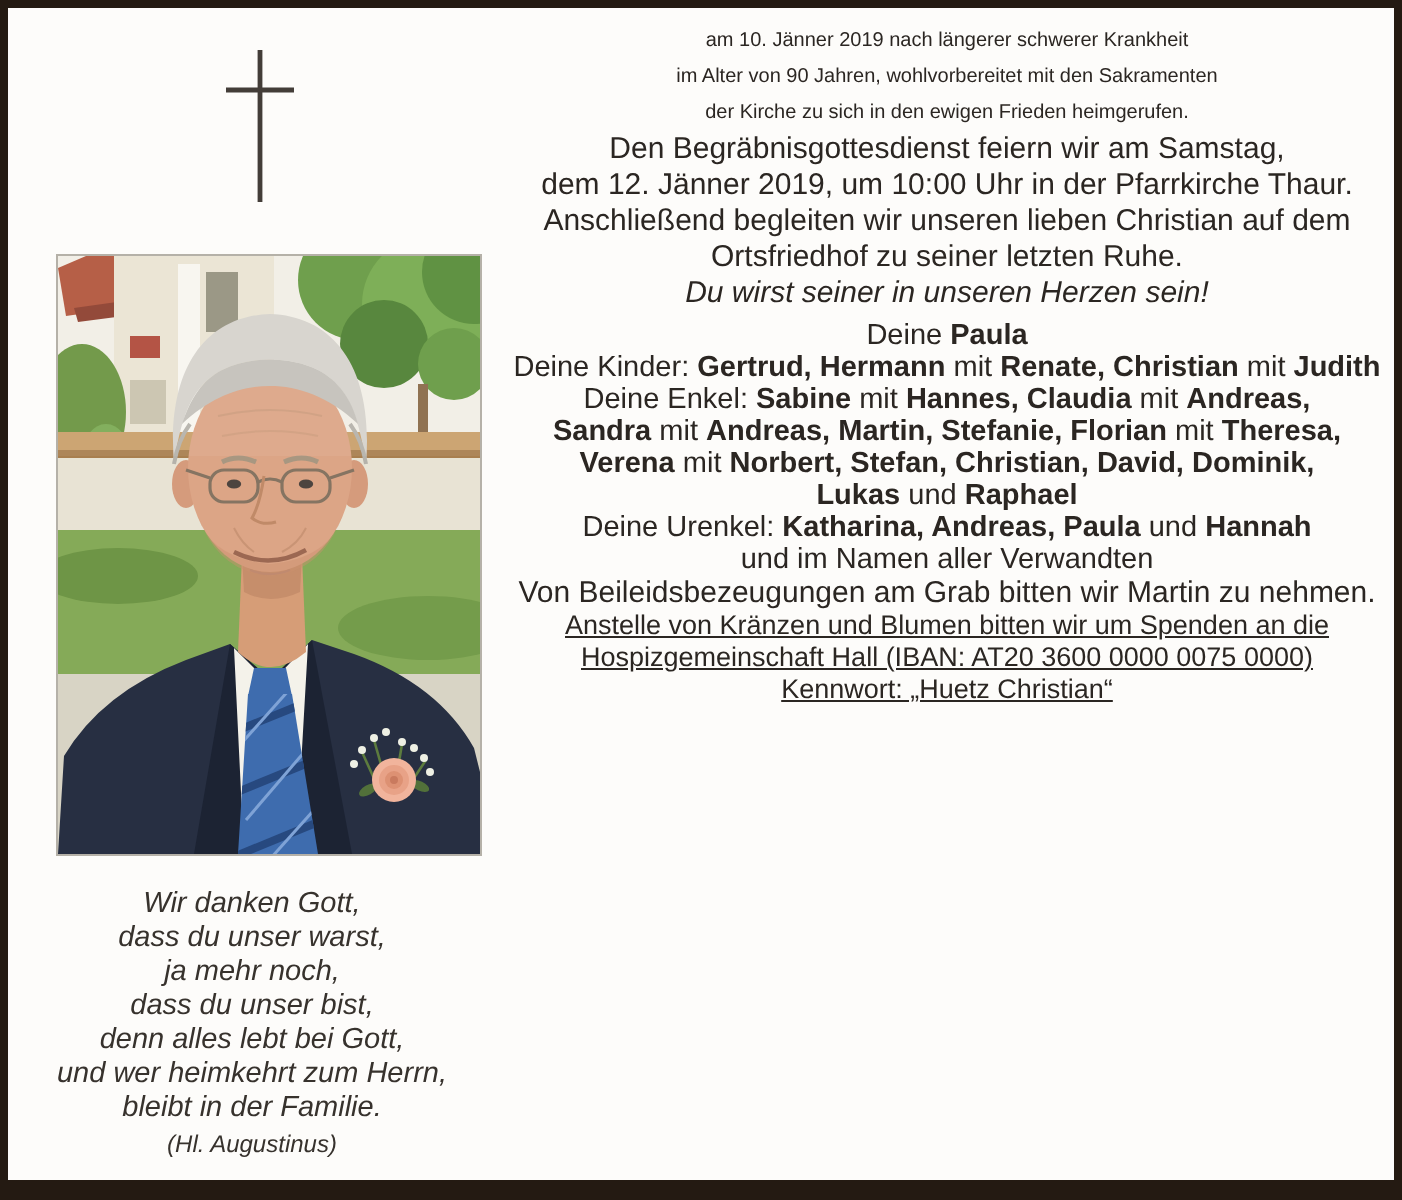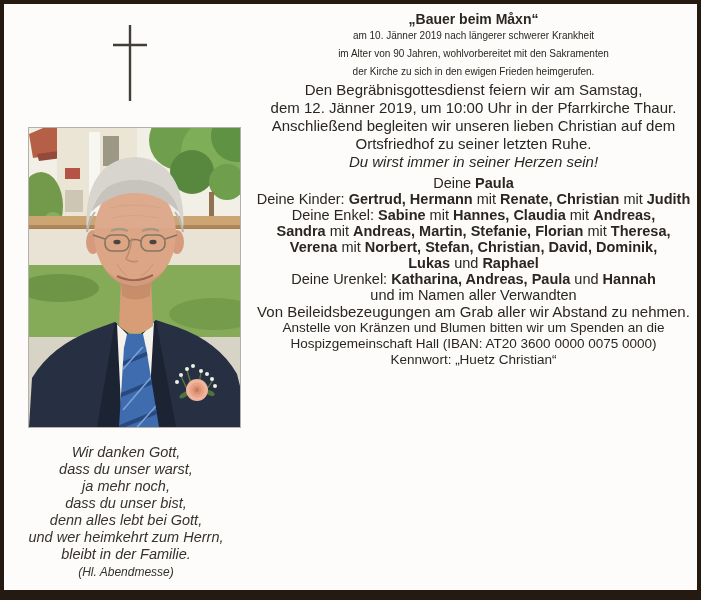--- a/index.html
+++ b/index.html
@@ -51,21 +51,21 @@
   }
   .nickname{font-size:14px;line-height:15px;font-weight:700;margin-top:1px;}
   .death-para{font-size:10px;line-height:18px;margin-top:12px;}
   .funeral-para{font-size:15px;line-height:18px;margin-top:10px;}
   .places{font-size:15px;line-height:18px;margin-top:4px;}
   .motto{font-size:15px;line-height:17px;font-style:italic;margin-top:7px;}
   .family{font-size:14.5px;line-height:16px;margin-top:5px;}
   .family .b{font-weight:700;}
   .rosary{font-size:15px;line-height:17.5px;margin-top:6px;}
   .condolence{font-size:15px;line-height:17px;margin-top:7px;}
-  .donation{font-size:13.5px;line-height:16px;margin-top:5px;}
+  .donation{font-size:13.5px;line-height:16px;margin-top:5px;text-decoration:underline;}
 </style>
 </head>
 <body>
 
 <div class="card">
 
   <div class="left-col">
 
     <div class="cross">
       <svg width="36" height="78" viewBox="0 0 36 78">
@@ -190,26 +190,25 @@
           <circle r="7.5" fill="#e8a287"></circle>
           <circle r="4.5" fill="#dd9173"></circle>
           <circle r="2" fill="#c97a5e"></circle>
         </g>
 
         <rect x="0" y="0" width="211" height="100" fill="#ffffff" opacity="0.06"></rect>
       </svg>
     </div>
 
     <div class="poem">Wir danken Gott,<br>dass du unser warst,<br>ja mehr noch,<br>dass du unser bist,<br>denn alles lebt bei Gott,<br>und wer heimkehrt zum Herrn,<br>bleibt in der Familie.</div>
-    <div class="poem-attrib">(Hl. Abendmesse)</div>
+    <div class="poem-attrib">(Hl. Augustinus)</div>
   </div>
 
   <div class="right-col">
-    <p class="nickname">„Bauer beim Måxn“</p>
     <p class="death-para">am 10. Jänner 2019 nach längerer schwerer Krankheit<br>im Alter von 90 Jahren, wohlvorbereitet mit den Sakramenten<br>der Kirche zu sich in den ewigen Frieden heimgerufen.</p>
     <p class="funeral-para">Den Begräbnisgottesdienst feiern wir am Samstag,<br>dem 12. Jänner 2019, um 10:00 Uhr in der Pfarrkirche Thaur.<br>Anschließend begleiten wir unseren lieben Christian auf dem<br>Ortsfriedhof zu seiner letzten Ruhe.</p>
-    <p class="motto">Du wirst immer in seiner Herzen sein!</p>
+    <p class="motto">Du wirst seiner in unseren Herzen sein!</p>
     <div class="family"><span>Deine </span><span class="b">Paula</span><br><span>Deine Kinder: </span><span class="b">Gertrud, Hermann</span><span> mit </span><span class="b">Renate, Christian</span><span> mit </span><span class="b">Judith</span><br><span>Deine Enkel: </span><span class="b">Sabine</span><span> mit </span><span class="b">Hannes, Claudia</span><span> mit </span><span class="b">Andreas,</span><br><span class="b">Sandra</span><span> mit </span><span class="b">Andreas, Martin, Stefanie, Florian</span><span> mit </span><span class="b">Theresa,</span><br><span class="b">Verena</span><span> mit </span><span class="b">Norbert, Stefan, Christian, David, Dominik,</span><br><span class="b">Lukas</span><span> und </span><span class="b">Raphael</span><br><span>Deine Urenkel: </span><span class="b">Katharina, Andreas, Paula</span><span> und </span><span class="b">Hannah</span><br><span>und im Namen aller Verwandten</span></div>
-    <p class="condolence">Von Beileidsbezeugungen am Grab aller wir Abstand zu nehmen.</p>
+    <p class="condolence">Von Beileidsbezeugungen am Grab bitten wir Martin zu nehmen.</p>
     <p class="donation">Anstelle von Kränzen und Blumen bitten wir um Spenden an die<br>Hospizgemeinschaft Hall (IBAN: AT20 3600 0000 0075 0000)<br>Kennwort: „Huetz Christian“</p>
   </div>
 
 </div>
 
 </body></html>

